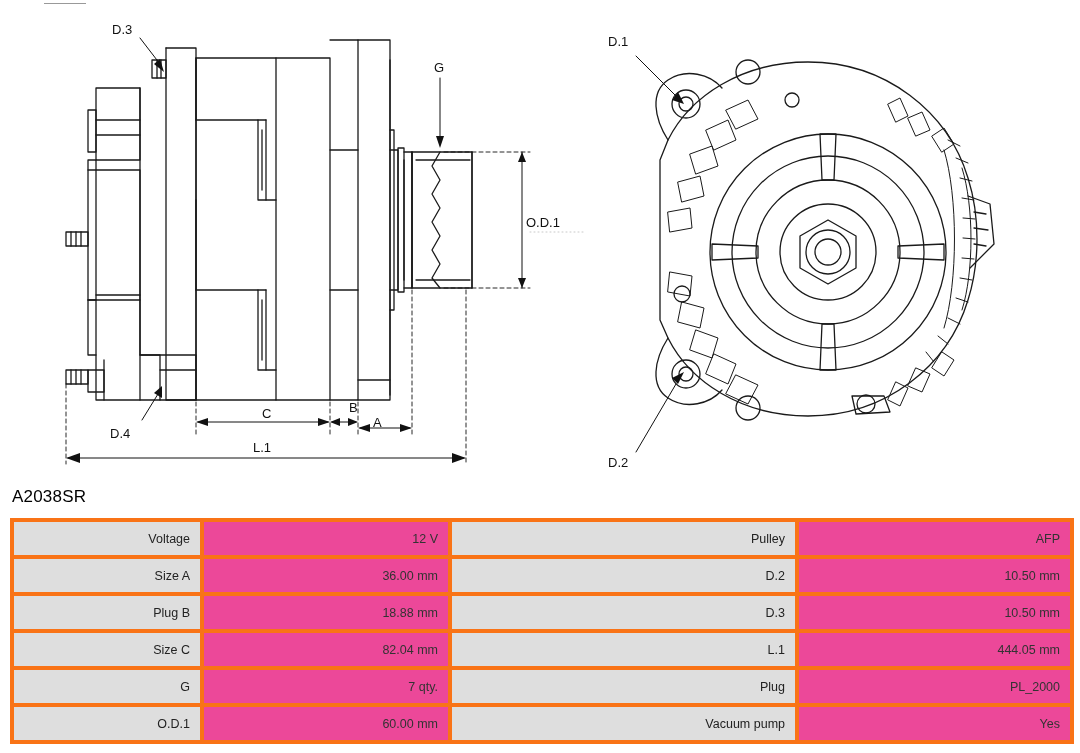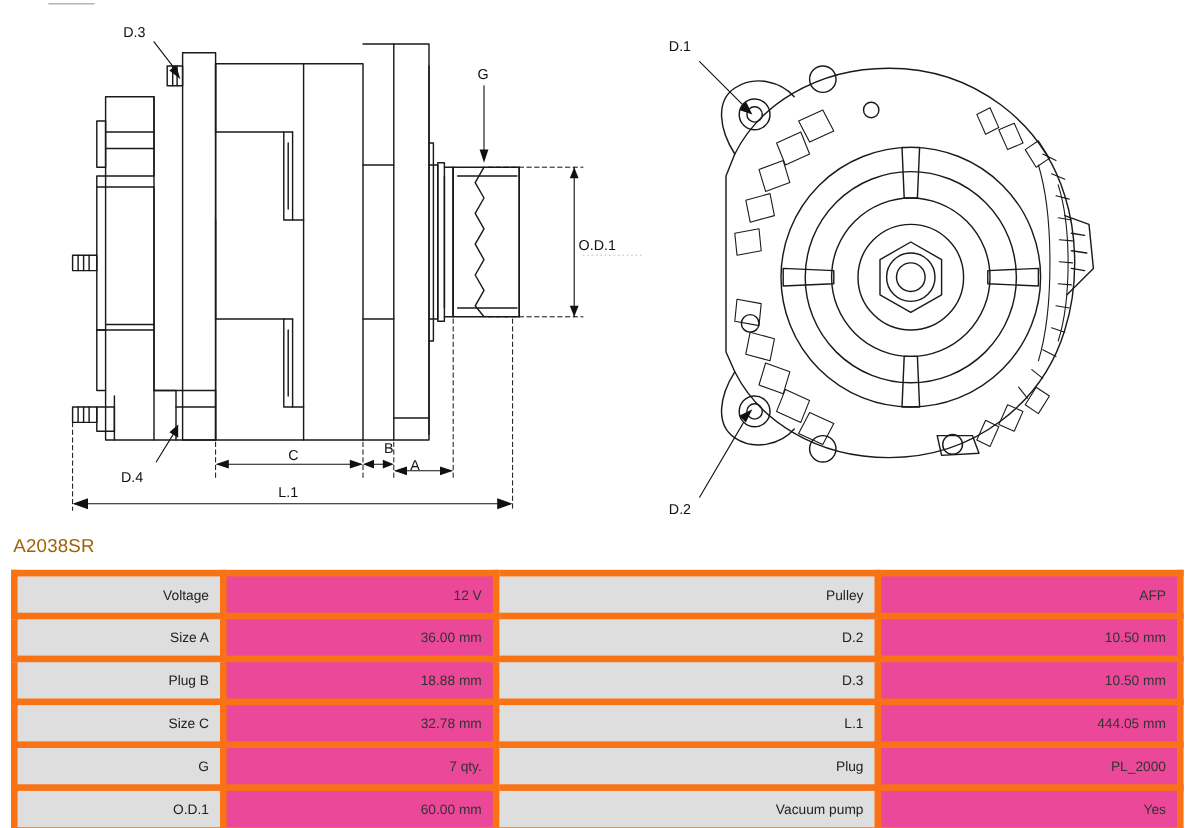--- a/index.html
+++ b/index.html
@@ -25,35 +25,35 @@
     left: 0;
     top: 0;
     width: 1080px;
     height: 480px;
   }
   .part-number {
     position: absolute;
     left: 12px;
     top: 487px;
     font-size: 17px;
-    color: #a16207;
+    color: #000000;
     letter-spacing: 0.2px;
   }
   .spec-table {
     position: absolute;
     left: 10px;
     top: 518px;
     width: 1060px;
     border-collapse: collapse;
     table-layout: fixed;
     font-size: 12.5px;
   }
   .spec-table td {
     height: 33px;
-    border: 6px solid #f97316;
+    border: 4px solid #f97316;
     padding: 0 10px;
     vertical-align: middle;
     color: #333333;
   }
   .spec-table td.label {
     background: #dedede;
     text-align: right;
     color: #222222;
   }
   .spec-table td.value {
@@ -335,21 +335,21 @@
         <td class="value">10.50 mm</td>
       </tr>
       <tr>
         <td class="label">Plug B</td>
         <td class="value">18.88 mm</td>
         <td class="label">D.3</td>
         <td class="value">10.50 mm</td>
       </tr>
       <tr>
         <td class="label">Size C</td>
-        <td class="value">32.78 mm</td>
+        <td class="value">82.04 mm</td>
         <td class="label">L.1</td>
         <td class="value">444.05 mm</td>
       </tr>
       <tr>
         <td class="label">G</td>
         <td class="value">7 qty.</td>
         <td class="label">Plug</td>
         <td class="value">PL_2000</td>
       </tr>
       <tr>

